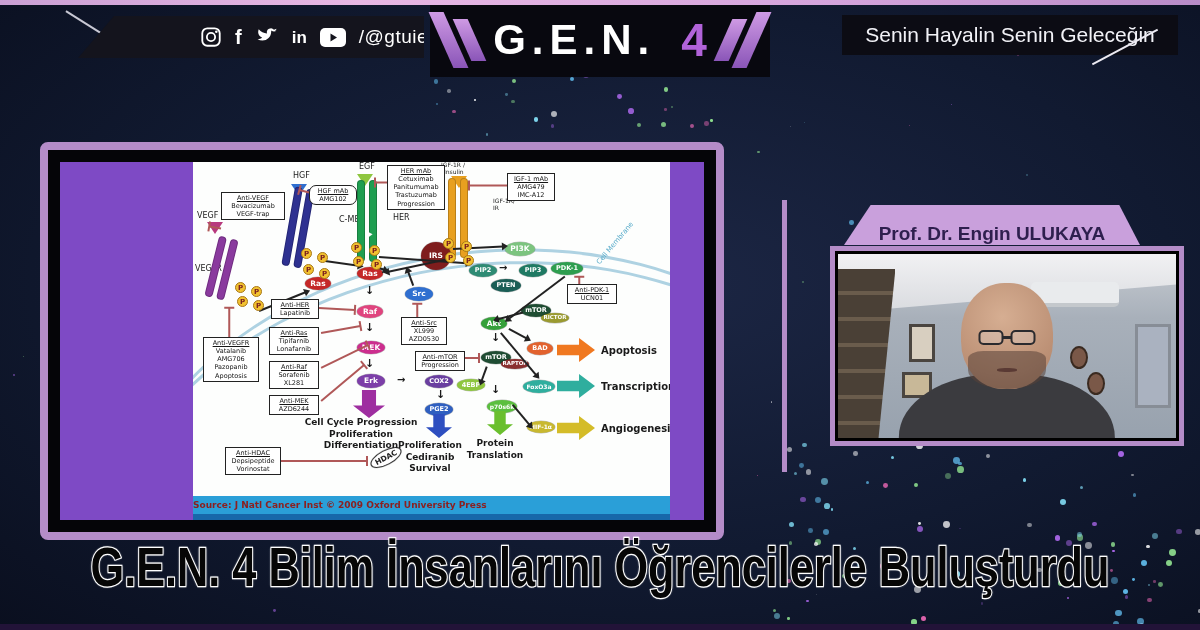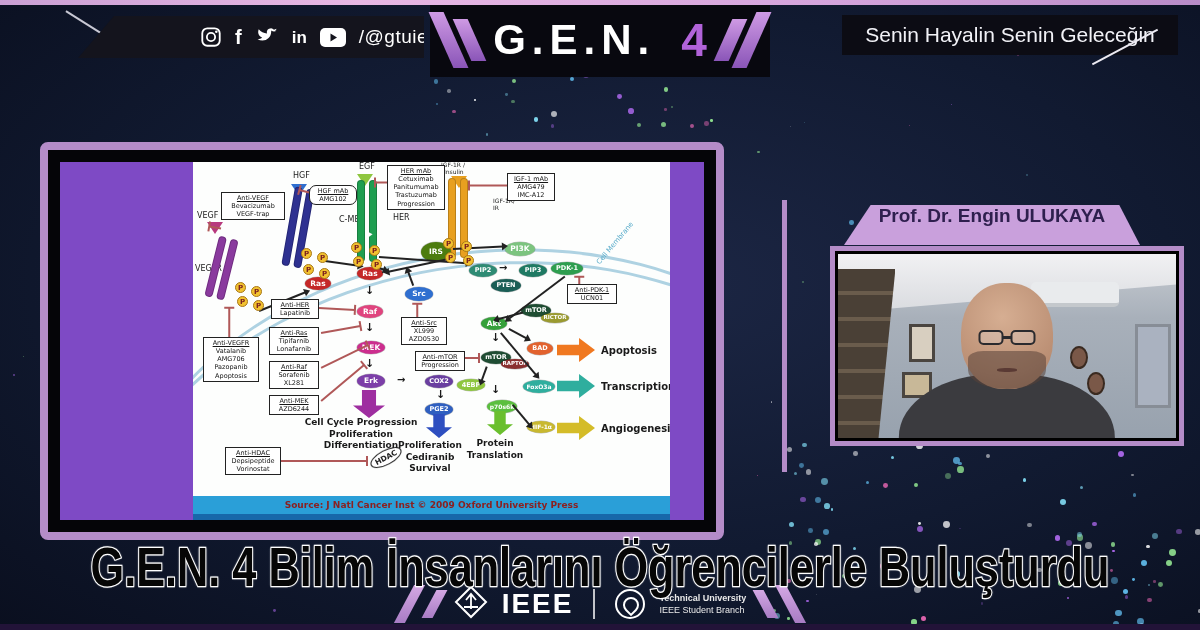--- a/index.html
+++ b/index.html
@@ -83,28 +83,28 @@
     border-left:6px solid currentColor; border-top:4px solid transparent; border-bottom:4px solid transparent; }
 
   .meet-bar { position:absolute; left:105px; top:303px; width:292px; height:27px; background:#fff;
     border-radius:4px; box-shadow:0 1px 4px rgba(0,0,0,.35); z-index:5;
     display:flex; align-items:center; gap:8px; padding:0 8px; }
   .meet-msg { font-size:8.5px; color:#5f6368; white-space:nowrap; }
   .meet-stop { background:#1a73e8; color:#fff; font-size:8.5px; font-weight:bold; border:none;
     border-radius:4px; padding:4px 8px; white-space:nowrap; }
   .meet-hide { font-size:8.5px; color:#5f6368; background:none; border:none; }
   .source-bar { position:absolute; left:0; bottom:6px; width:100%; height:18px; background:#2a9fd8; z-index:4;
-    display:flex; align-items:center; justify-content:center; }
+    display:flex; align-items:center; justify-content:flex-start; }
   .source-bar span { font-size:9px; font-weight:bold; color:#8b2020; }
   .source-substrip { position:absolute; left:0; bottom:0; width:100%; height:6px; background:#1768aa; z-index:4; }
 
   
   .cam-banner { position:absolute; left:844px; top:205px; width:296px; height:40px; z-index:5;
     background:#c9a0dc; clip-path:polygon(9% 0, 93% 0, 100% 100%, 0 100%);
-    display:flex; align-items:flex-start; justify-content:center; }
+    display:flex; align-items:flex-end; justify-content:center; }
   .cam-banner span { color:#2e1f4e; font-size:19px; font-weight:600; }
   .cam-frame { position:absolute; left:830px; top:246px; width:354px; height:200px; z-index:4;
     border:5px solid #b48cc8; background:#000; }
   .cam-scene { position:absolute; inset:3px; overflow:hidden;
     background:linear-gradient(180deg,#c8ccd2 0%,#a8b0ba 35%,#98a2ae 100%); }
   .ceiling { position:absolute; left:0; top:0; width:100%; height:32%;
     background:linear-gradient(180deg,#f1f1f3,#d9dbdf); clip-path:polygon(0 100%,0 0,100% 0,100% 52%); }
   .shelf { position:absolute; left:0; top:8%; width:17%; height:100%;
     background:repeating-linear-gradient(180deg,#4a4036 0 22px,#6a5c4c 22px 26px);
     clip-path:polygon(0 0,100% 0,68% 100%,0 100%); }
@@ -486,21 +486,21 @@
             <div class="dg-p" style="left: 110px; top: 102px;">P</div>
             <div class="dg-p" style="left: 126px; top: 106px;">P</div>
             <div class="dg-p" style="left: 158px; top: 80px;">P</div>
             <div class="dg-p" style="left: 176px; top: 83px;">P</div>
             <div class="dg-p" style="left: 160px; top: 94px;">P</div>
             <div class="dg-p" style="left: 178px; top: 97px;">P</div>
             <div class="dg-p" style="left: 250px; top: 76px;">P</div>
             <div class="dg-p" style="left: 268px; top: 79px;">P</div>
             <div class="dg-p" style="left: 252px; top: 90px;">P</div>
             <div class="dg-p" style="left: 270px; top: 93px;">P</div>
-            <div class="dg-node" style="left: 228px; top: 80px; width: 30px; height: 20px; background: #4d7c0f; color: rgb(255, 255, 255);">IRS</div>
+            <div class="dg-node" style="left: 228px; top: 80px; width: 30px; height: 28px; background: #7f1d1d; color: rgb(255, 255, 255);">IRS</div>
             <div class="dg-node" style="left: 112px; top: 115px; width: 26px; height: 13px; background: rgb(196, 40, 40); color: rgb(255, 255, 255);">Ras</div>
             <div class="dg-node" style="left: 164px; top: 105px; width: 26px; height: 13px; background: rgb(196, 40, 40); color: rgb(255, 255, 255);">Ras</div>
             <div class="dg-node" style="left: 164px; top: 143px; width: 26px; height: 13px; background: rgb(224, 68, 126); color: rgb(255, 255, 255);">Raf</div>
             <div class="dg-node" style="left: 164px; top: 179px; width: 28px; height: 13px; background: rgb(204, 46, 142); color: rgb(255, 255, 255);">MEK</div>
             <div class="dg-node" style="left: 164px; top: 212px; width: 28px; height: 14px; background: rgb(124, 63, 168); color: rgb(255, 255, 255);">Erk</div>
             <div class="dg-node" style="left: 212px; top: 125px; width: 28px; height: 14px; background: rgb(47, 111, 208); color: rgb(255, 255, 255);">Src</div>
             <div class="dg-node" style="left: 312px; top: 80px; width: 30px; height: 14px; background: rgb(124, 196, 127); color: rgb(255, 255, 255);">PI3K</div>
             <div class="dg-node" style="left: 276px; top: 102px; width: 28px; height: 13px; background: rgb(46, 139, 116); color: rgb(255, 255, 255); font-size: 6.5px;">PIP2</div>
             <div class="dg-node" style="left: 326px; top: 102px; width: 28px; height: 13px; background: rgb(31, 122, 99); color: rgb(255, 255, 255); font-size: 6.5px;">PIP3</div>
             <div class="dg-node" style="left: 298px; top: 117px; width: 30px; height: 13px; background: rgb(27, 94, 86); color: rgb(255, 255, 255); font-size: 6.5px;">PTEN</div>
@@ -671,32 +671,13 @@
             <span class="lens"></span>
             <span class="bridge"></span>
         </div>
         <div class="mouth"></div>
       </div>
     </div>
   </div>
 
   <div class="main-title">G.E.N. 4 Bilim İnsanlarını Öğrencilerle Buluşturdu</div>
 
-  <div class="footer">
-    <span class="f-slash fl-l"></span>
-    <span class="f-slash sm fl-l"></span>
-    <span>
-      <svg width="34" height="34" viewBox="0 0 34 34" fill="none" stroke="#fff" stroke-width="2">
-        <path d="M17 2 L32 17 L17 32 L2 17 Z"></path>
-        <path d="M17 9 L17 24 M12 15 L17 9 L22 15 M10 22 L24 22" stroke-width="1.8"></path>
-      </svg>
-    </span>
-    <span class="ieee-word">IEEE</span>
-    <span class="f-divider"></span>
-    <span class="emblem"></span>
-    <span class="gtu-text">
-      <b>Technical University</b><br>
-      <span>IEEE Student Branch</span>
-    </span>
-    <span class="f-slash sm fl-r"></span>
-    <span class="f-slash fl-r"></span>
-  </div>
 </div>
 
 </body></html>

